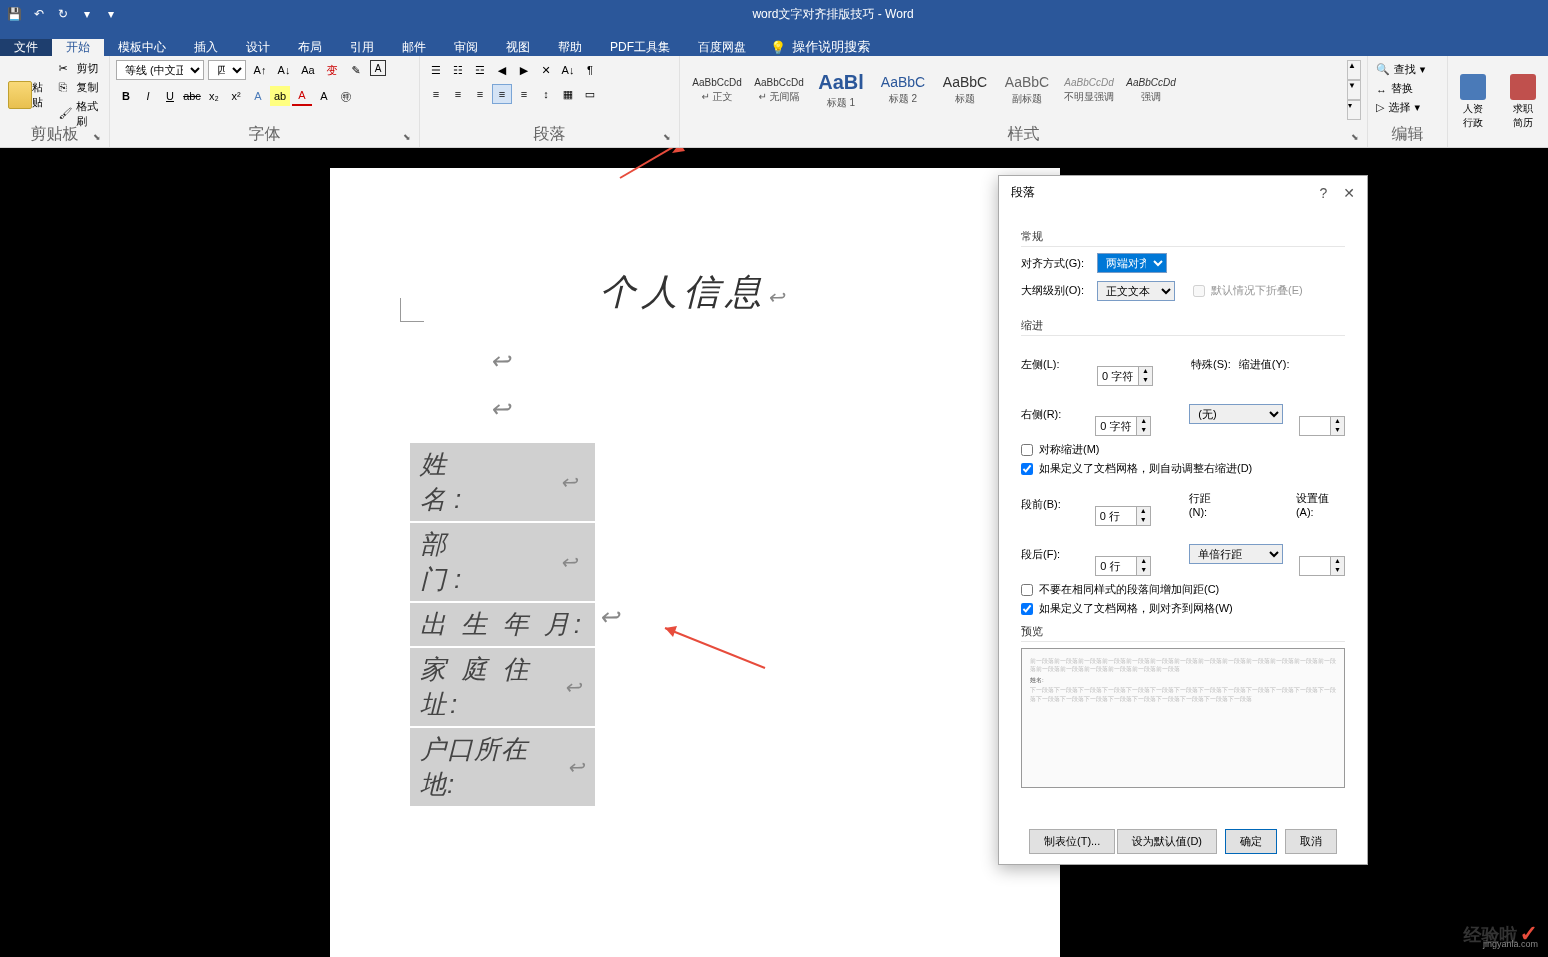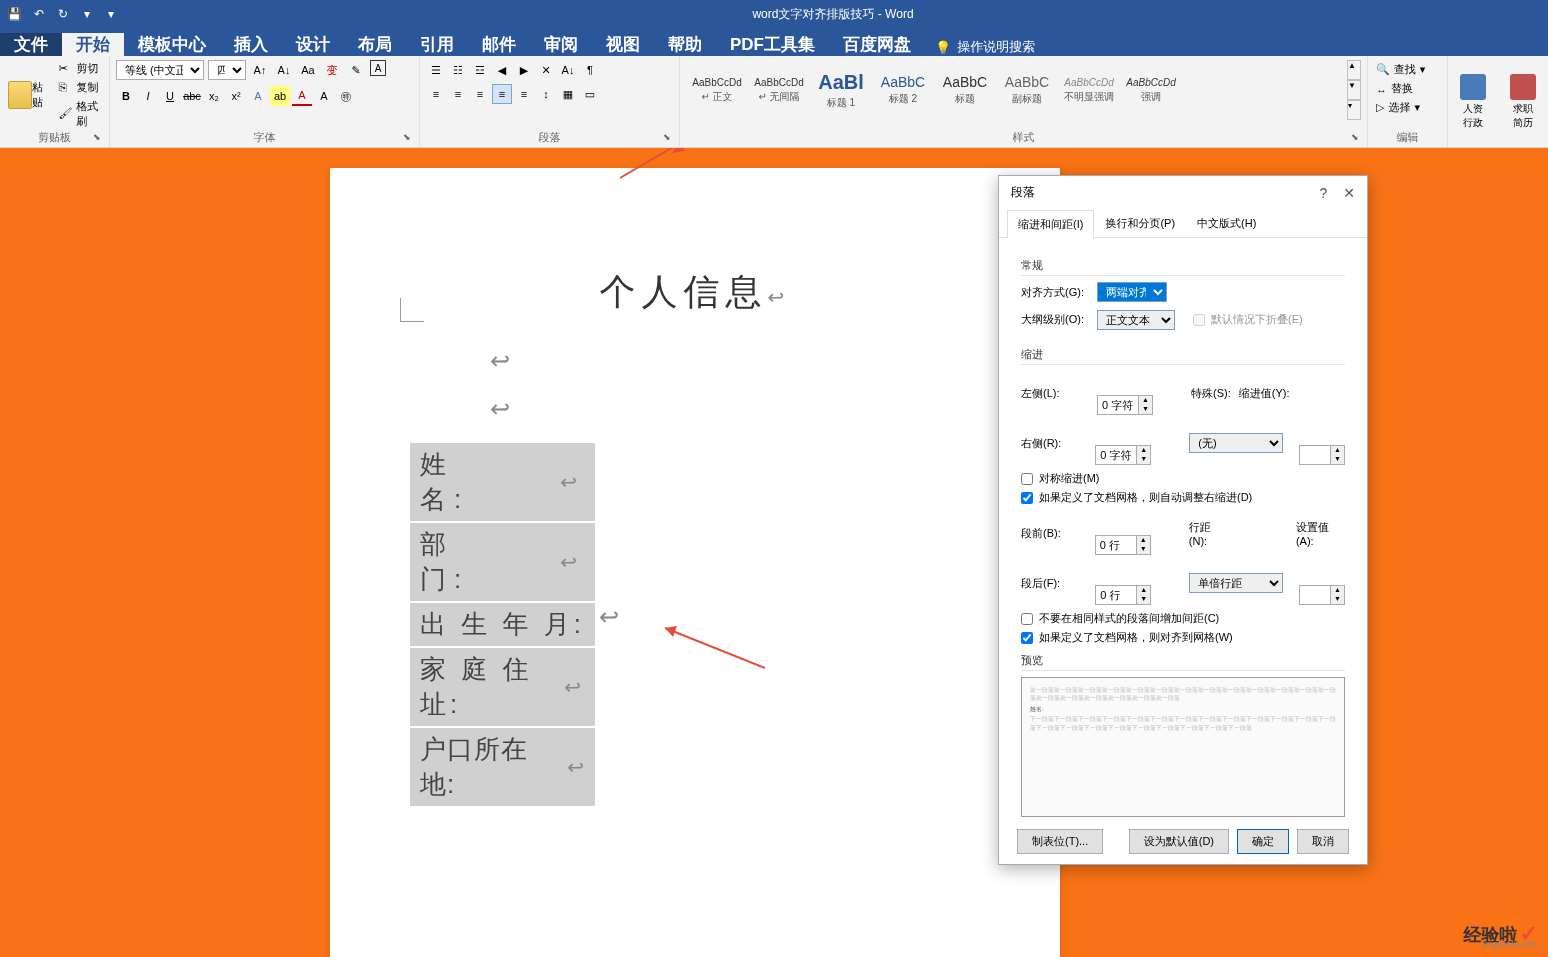--- a/index.html
+++ b/index.html
@@ -4,28 +4,28 @@
   <style>
     * { margin: 0; padding: 0; box-sizing: border-box; font-family: "Microsoft YaHei", sans-serif; }
     body { background: #e6e6e6; width: 1548px; height: 957px; overflow: hidden; position: relative; }
     
     .titlebar { background: #2b579a; height: 28px; display: flex; align-items: center; color: #fff; font-size: 12px; }
     .titlebar-left { display: flex; align-items: center; padding-left: 8px; gap: 10px; }
     .titlebar-icon { width: 14px; height: 14px; display: flex; align-items: center; justify-content: center; cursor: pointer; color: #fff; }
     .titlebar-center { flex: 1; text-align: center; }
     
     .tabs { background: #2b579a; height: 28px; display: flex; align-items: flex-end; }
-    .tab { padding: 0 14px; color: #fff; font-size: 17px; cursor: pointer; font-weight: bold; }
+    .tab { padding: 0 14px; color: #fff; font-size: 12px; cursor: pointer; }
     .tab.active { background: #f3f3f3; color: #2b579a; }
     .tab.file { background: #1e3e6e; }
     .help-search { display: flex; align-items: center; color: #fff; font-size: 13px; padding: 0 10px; gap: 6px; }
     
     .ribbon { background: #f3f3f3; height: 92px; display: flex; border-bottom: 1px solid #d4d4d4; }
     .ribbon-group { border-right: 1px solid #e1e1e1; display: flex; flex-direction: column; position: relative; padding: 4px 6px 16px 6px; }
-    .ribbon-group-label { position: absolute; bottom: 2px; left: 0; right: 0; text-align: center; font-size: 11px; color: #666; margin-top: 9px; }
+    .ribbon-group-label { position: absolute; bottom: 2px; left: 0; right: 0; text-align: center; font-size: 16px; color: #666; margin-top: 9px; }
     .ribbon-group-launcher { position: absolute; bottom: 3px; right: 4px; width: 12px; height: 12px; cursor: pointer; font-size: 9px; color: #666; }
     
     .clipboard-group { width: 110px; }
     .clipboard-content { display: flex; gap: 4px; }
     .paste-btn { display: flex; flex-direction: row; align-items: center; font-size: 11px; cursor: pointer; padding: 2px; }
     .paste-icon { width: 28px; height: 28px; background: linear-gradient(#f9d978, #e8c050); border: 1px solid #c0a030; border-radius: 2px; }
     .clipboard-small { display: flex; flex-direction: column; gap: 2px; }
     .small-btn { display: flex; align-items: center; gap: 4px; font-size: 11px; cursor: pointer; padding: 1px 2px; }
     .small-icon { width: 14px; height: 14px; display: inline-block; }
     
@@ -48,21 +48,21 @@
     .style-scroll { display: flex; flex-direction: column; width: 14px; }
     .style-scroll-btn { height: 20px; border: 1px solid #c0c0c0; font-size: 8px; cursor: pointer; }
     
     .edit-group { width: 80px; padding: 4px 8px 16px 8px; }
     .edit-item { display: flex; align-items: center; gap: 4px; font-size: 11px; cursor: pointer; padding: 2px 0; }
     
     .right-group { width: 50px; display: flex; flex-direction: column; align-items: center; justify-content: center; padding: 4px; }
     .right-icon { width: 26px; height: 26px; background: #4a7ab8; border-radius: 3px; margin-bottom: 2px; }
     .right-label { font-size: 10px; text-align: center; }
     
-    .workspace { position: relative; height: calc(100% - 148px); background: #f97316; overflow: hidden; }
+    .workspace { position: relative; height: calc(100% - 148px); background: #000000; overflow: hidden; font-style: italic; }
     .page { position: absolute; left: 330px; top: 20px; width: 730px; height: 900px; background: #fff; box-shadow: 0 2px 8px rgba(0,0,0,0.15); padding: 60px 80px; }
     .page-title { font-size: 36px; text-align: center; color: #333; margin: 40px 0 30px 0; letter-spacing: 6px; }
     .para-mark { color: #888; font-size: 20px; }
     .form-block { margin-top: 20px; }
     .corner-mark { position: absolute; left: 70px; top: 130px; width: 24px; height: 24px; border-left: 1px solid #999; border-bottom: 1px solid #999; }
     .form-row { background: #d0d0d0; padding: 4px 10px; font-size: 26px; color: #444; letter-spacing: 8px; display: flex; align-items: center; width: 185px; margin-bottom: 2px; }
     
     .arrow { position: absolute; pointer-events: none; }
     .arrow svg { overflow: visible; }
     
@@ -79,21 +79,21 @@
     .form-label { width: 68px; }
     .form-select { border: 1px solid #7a9cc6; padding: 2px 4px; font-size: 11px; }
     .form-select.highlighted { background: #0078d7; color: #fff; width: 70px; }
     .form-spinner { display: flex; align-items: center; border: 1px solid #ababab; margin-top: 24px; }
     .form-spinner input { border: none; width: 40px; padding: 2px 4px; font-size: 11px; }
     .spinner-btns { display: flex; flex-direction: column; }
     .spinner-btn { width: 14px; height: 9px; border-left: 1px solid #ababab; font-size: 7px; text-align: center; cursor: pointer; background: #f0f0f0; }
     .checkbox-line { display: flex; align-items: center; gap: 6px; margin: 4px 0; }
     .checkbox-line input { width: 12px; height: 12px; }
     .preview-box { border: 1px solid #999; height: 140px; margin: 6px 0; padding: 8px; background: #fafafa; font-size: 6px; color: #999; line-height: 1.4; }
-    .dialog-buttons { position: absolute; bottom: 10px; left: 0; right: 0; display: flex; justify-content: space-between; padding: 0 18px; }
+    .dialog-buttons { position: absolute; bottom: 10px; left: 0; right: 0; display: flex; justify-content: space-between; padding: 0 30px; }
     .dialog-btn { padding: 4px 14px; font-size: 11px; border: 1px solid #adadad; background: #e1e1e1; cursor: pointer; }
     .dialog-btn.primary { border: 1px solid #0067b8; }
     .dialog-btn-group { display: flex; gap: 8px; }
     
     .watermark { position: absolute; right: 10px; bottom: 10px; z-index: 200; font-size: 18px; font-weight: bold; display: flex; align-items: flex-end; }
     .watermark-main { color: #333; }
     .watermark-check { color: #e74c3c; font-size: 22px; margin-left: 2px; }
     .watermark-sub { position: absolute; right: 0; bottom: -2px; font-size: 9px; color: #888; font-weight: normal; }
   </style>
 </head>
@@ -343,25 +343,20 @@
 </div>
 
 <div class="dialog">
   <div class="dialog-title">
     <span>段落</span>
     <div class="dialog-close">
       <span>?</span>
       <span>✕</span>
     </div>
   </div>
-  <div class="dialog-tabs">
-    <div class="dialog-tab active">缩进和间距(I)</div>
-    <div class="dialog-tab">换行和分页(P)</div>
-    <div class="dialog-tab">中文版式(H)</div>
-  </div>
   <div class="dialog-body">
     <div class="section-label">常规</div>
     <div class="form-line">
       <span class="form-label">对齐方式(G):</span>
       <select class="form-select highlighted"><option>两端对齐</option></select>
     </div>
     <div class="form-line">
       <span class="form-label">大纲级别(O):</span>
       <select class="form-select" style="width:78px"><option>正文文本</option></select>
       <label class="checkbox-line" style="margin-left:10px">

